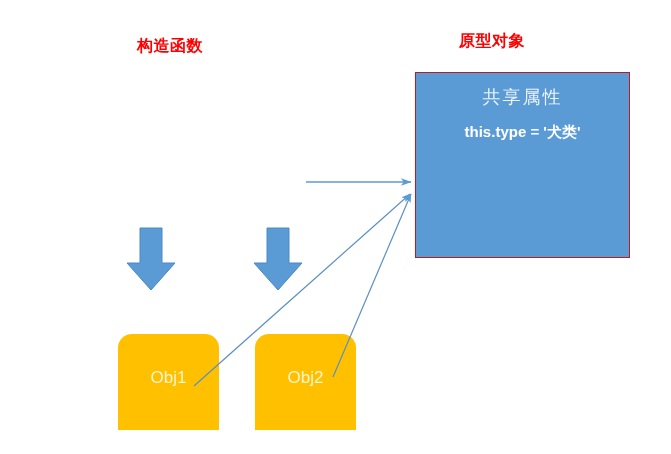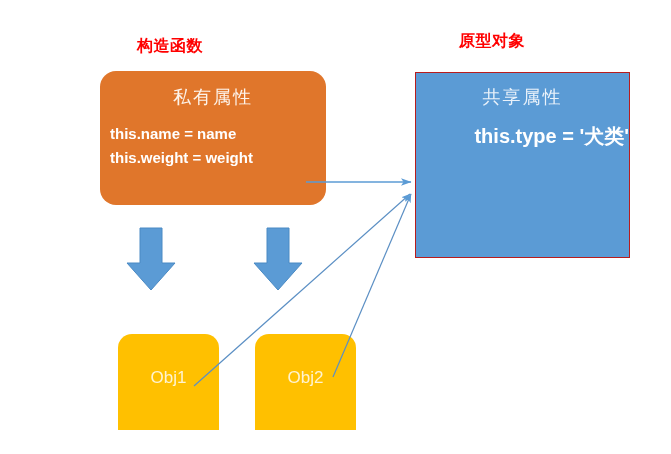--- a/index.html
+++ b/index.html
@@ -79,23 +79,23 @@
     text-align: center;
     color: #EAF2FA;
     font-size: 18px;
     letter-spacing: 2px;
   }
   .box-blue .codeline {
     position: absolute;
     top: 50px;
     left: 0;
     width: 100%;
-    text-align: right;
+    text-align: center;
     color: #FFFFFF;
-    font-size: 20px;
+    font-size: 15px;
     font-weight: bold;
     white-space: nowrap;
   }
 
   
   .box-yellow {
     position: absolute;
     top: 334px;
     width: 101px;
     height: 96px;
@@ -127,25 +127,20 @@
 </style>
 </head>
 <body>
 
 <div id="canvas">
 
   <div class="label-red" style="left:137px; top:38px;">构造函数</div>
 
   <div class="label-red" style="left:459px; top:33px;">原型对象</div>
 
-  <div class="box-orange">
-    <div class="heading">私有属性</div>
-    <div class="codeline l1">this.name = name</div>
-    <div class="codeline l2">this.weight = weight</div>
-  </div>
 
   <div class="box-blue">
     <div class="heading">共享属性</div>
     <div class="codeline">this.type = '犬类'</div>
   </div>
 
   <div class="box-yellow obj1">
     <div class="caption">Obj1</div>
   </div>
 

